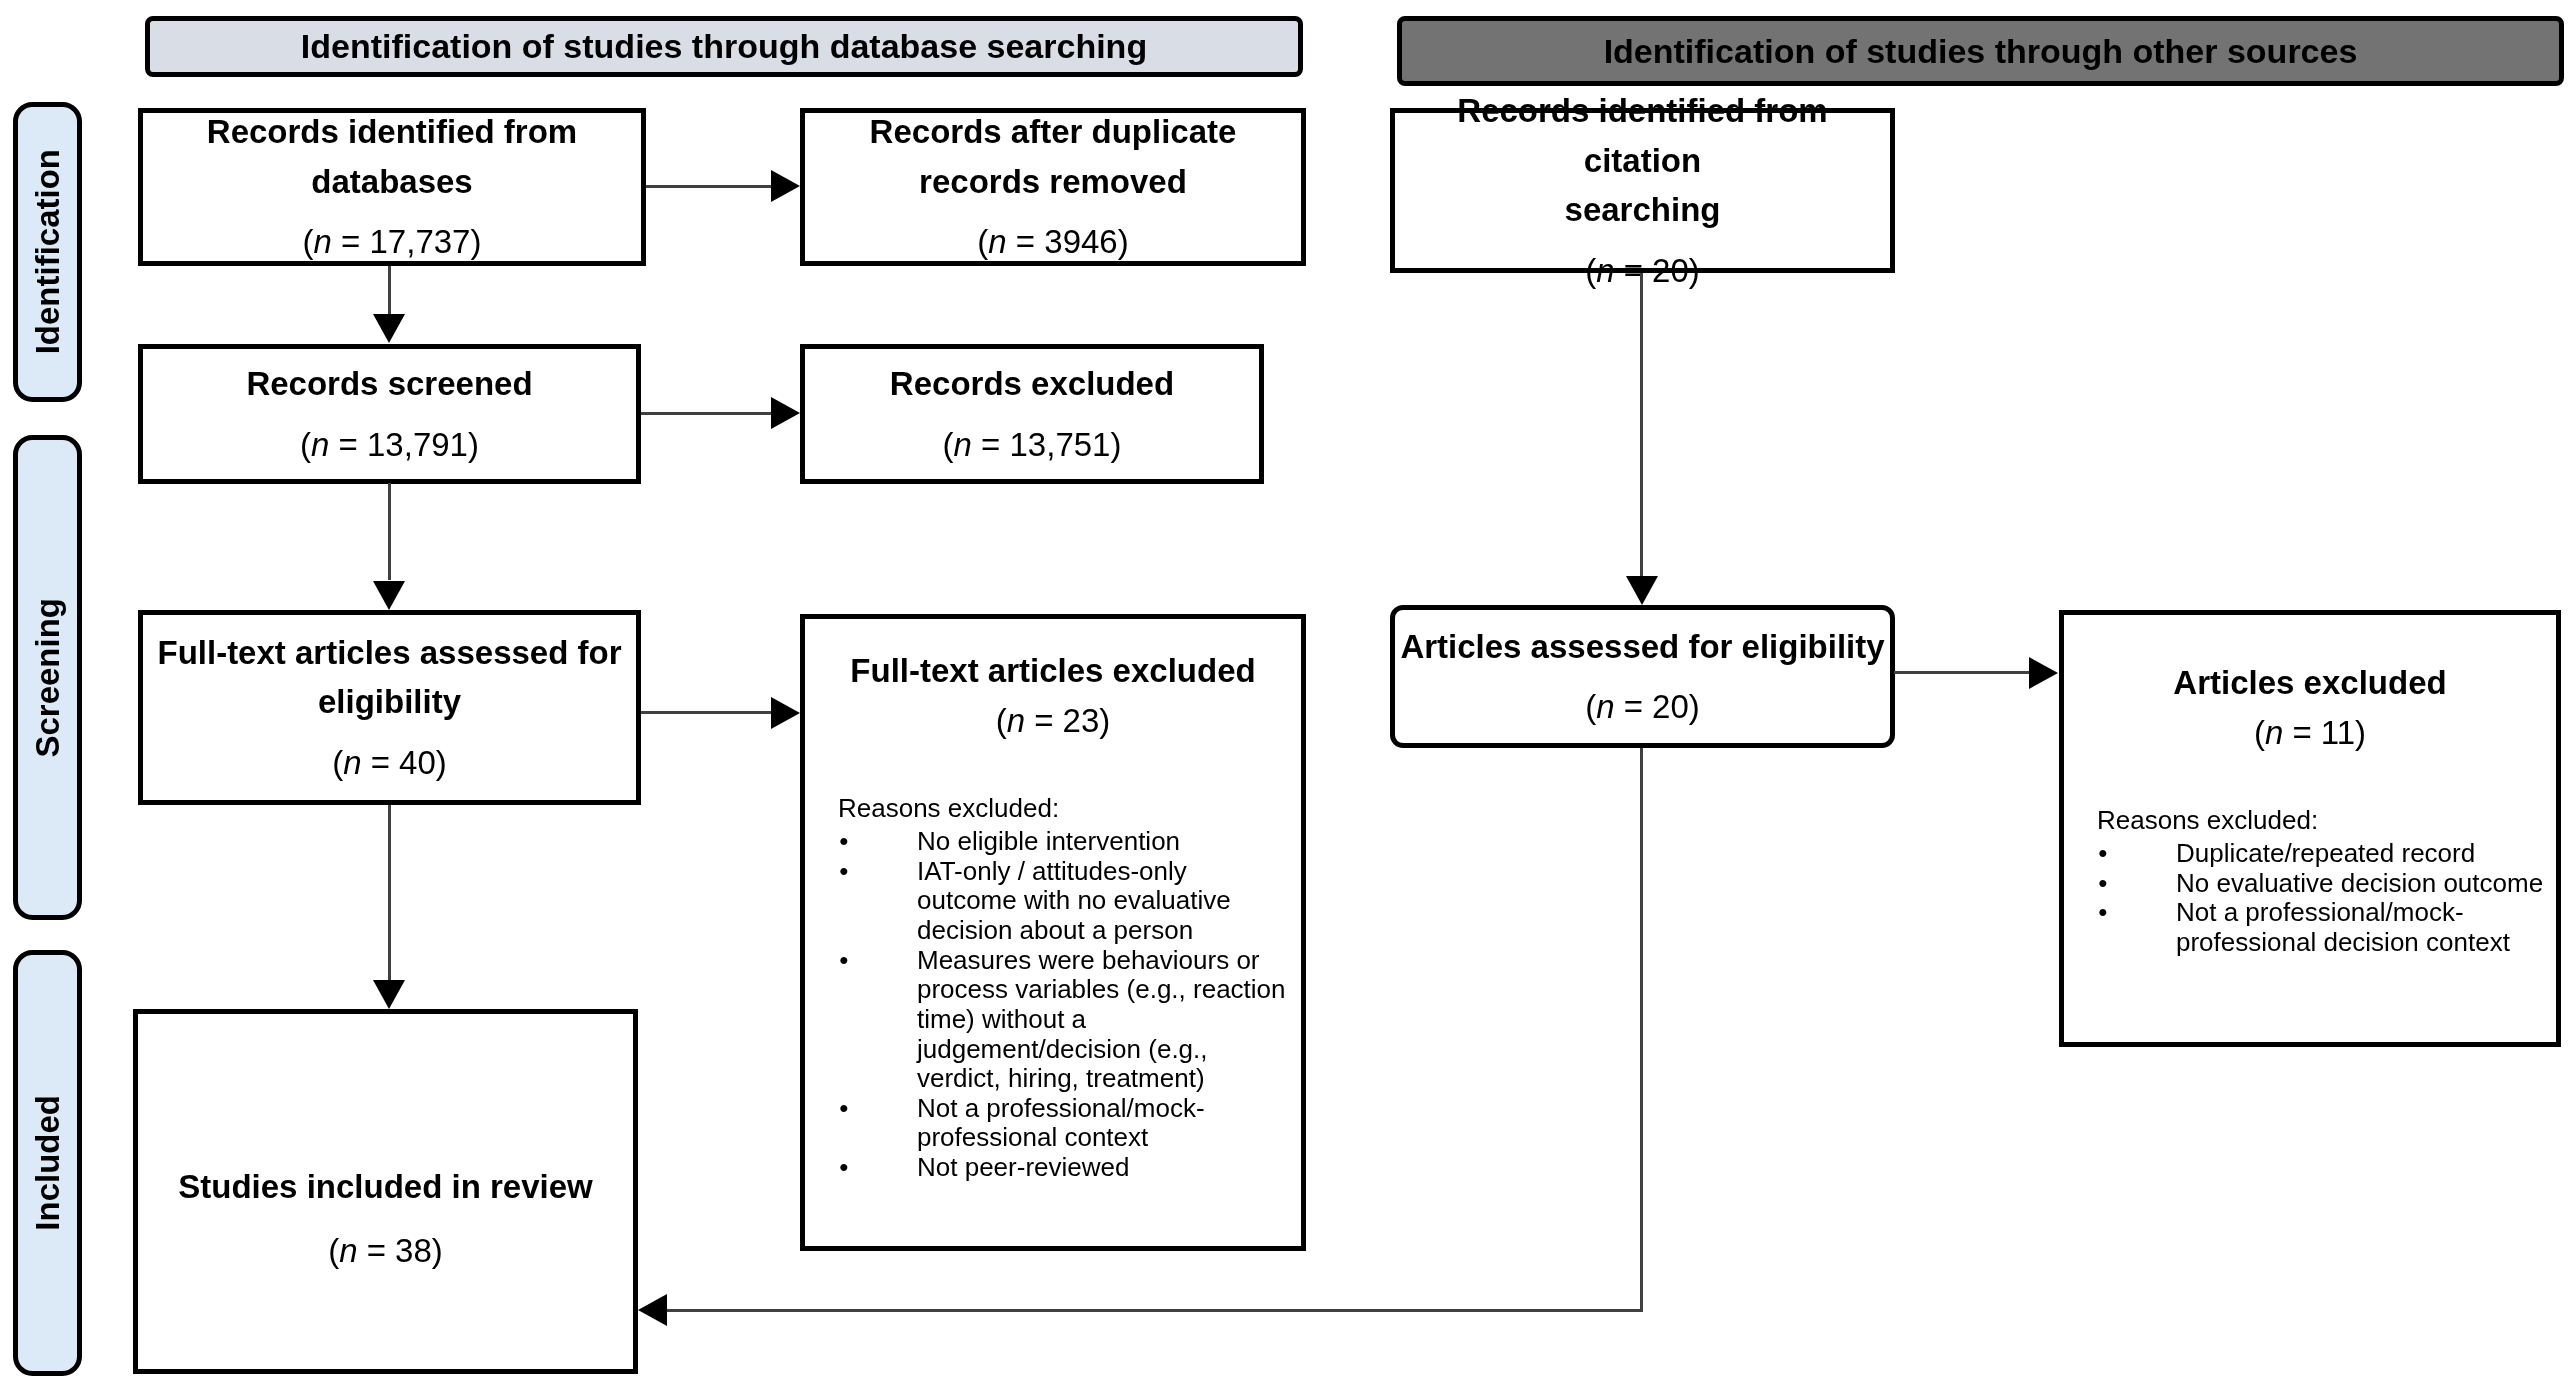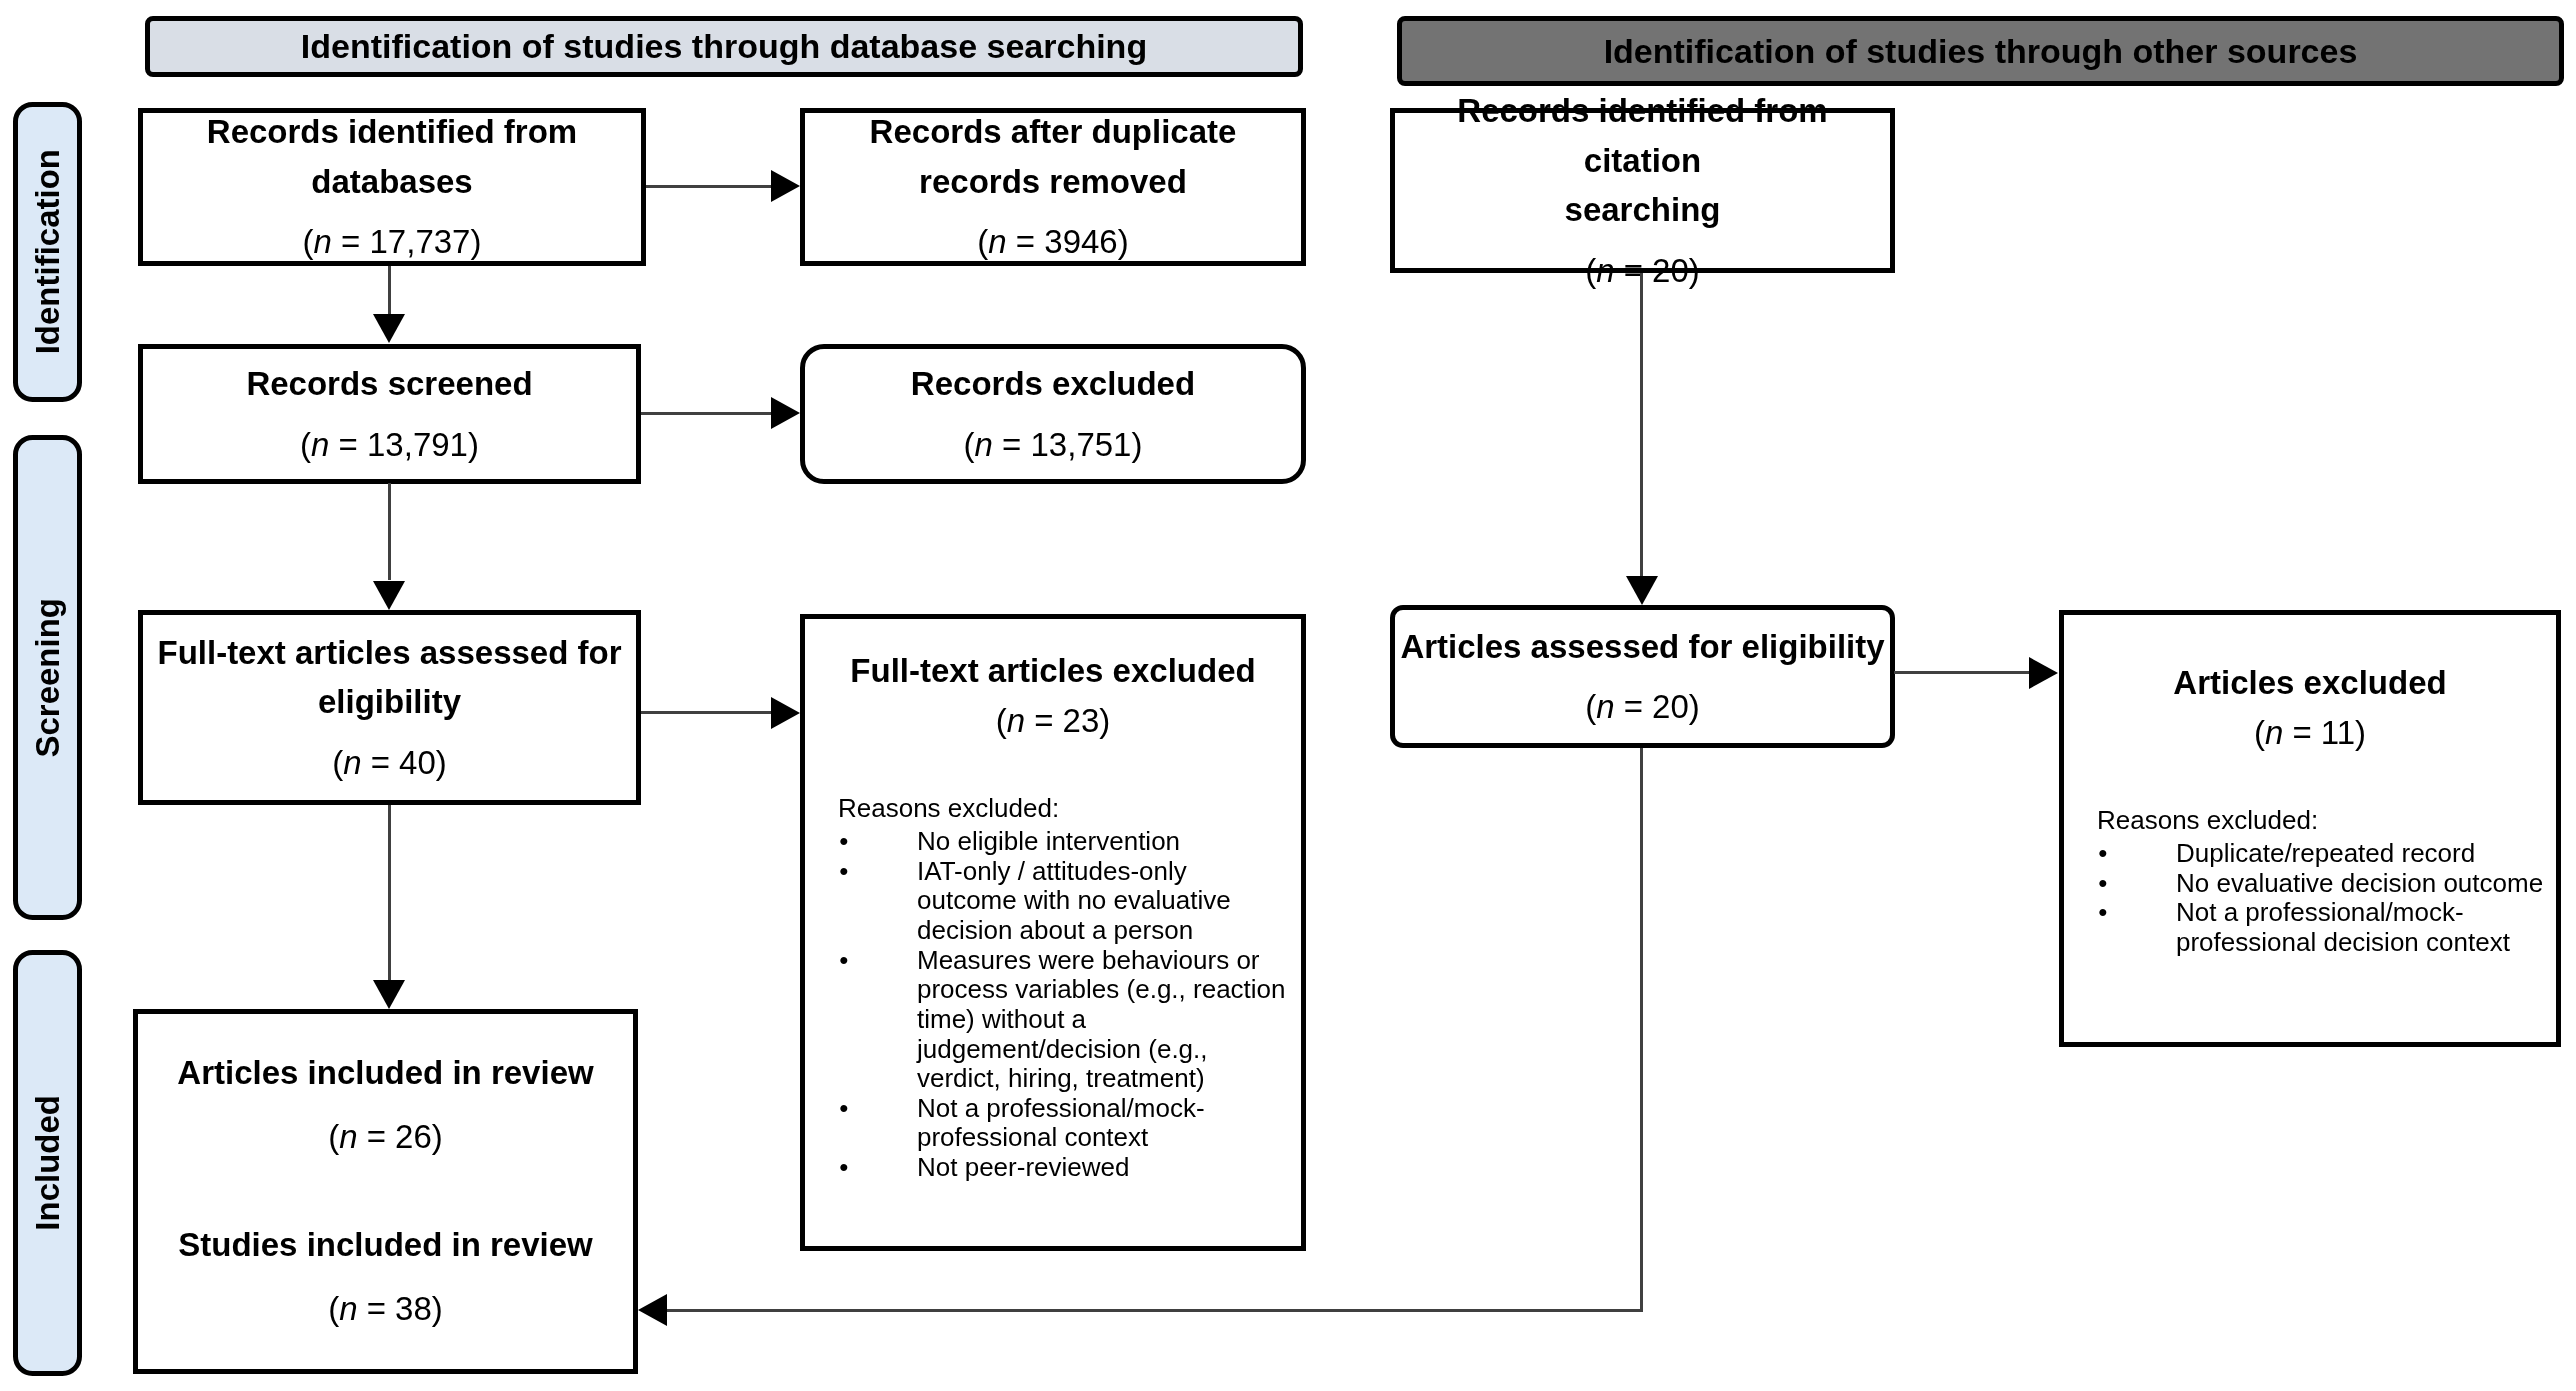--- a/index.html
+++ b/index.html
@@ -110,21 +110,21 @@
   <div class="box" style="left:1390px;top:108px;width:505px;height:165px;">
     <div class="lbl">Records identified from citation
 searching</div>
     <div class="nline">(<i>n</i> = 20)</div>
   </div>
 
   <div class="box" style="left:138px;top:344px;width:503px;height:140px;">
     <div class="lbl">Records screened</div>
     <div class="nline">(<i>n</i> = 13,791)</div>
   </div>
-  <div class="box" style="left:800px;top:344px;width:506px;height:140px;border-radius:24px;">
+  <div class="box" style="left:800px;top:344px;width:464px;height:140px;">
     <div class="lbl">Records excluded</div>
     <div class="nline">(<i>n</i> = 13,751)</div>
   </div>
 
   <div class="box" style="left:138px;top:610px;width:503px;height:195px;">
     <div class="lbl">Full-text articles assessed for
 eligibility</div>
     <div class="nline">(<i>n</i> = 40)</div>
   </div>
 
@@ -155,24 +155,20 @@
       <div class="reasons-title">Reasons excluded:</div>
       <ul>
           <li>Duplicate/repeated record</li>
           <li>No evaluative decision outcome</li>
           <li>Not a professional/mock-professional decision context</li>
         </ul>
     </div>
   </div>
 
   <div class="box" style="left:133px;top:1009px;width:505px;height:365px;">
-    <div class="grp">
-      <div class="lbl">Articles included in review</div>
-      <div class="nline">(<i>n</i> = 26)</div>
-    </div>
     <div class="grp grp-gap">
       <div class="lbl">Studies included in review</div>
       <div class="nline">(<i>n</i> = 38)</div>
     </div>
   </div>
 
   <div class="line-h" style="left:646px;top:185px;width:125px;"></div>
   <div class="ah ah-right" style="left:771px;top:170px;"></div>
 
   <div class="line-v" style="left:388px;top:266px;height:48px;"></div>

